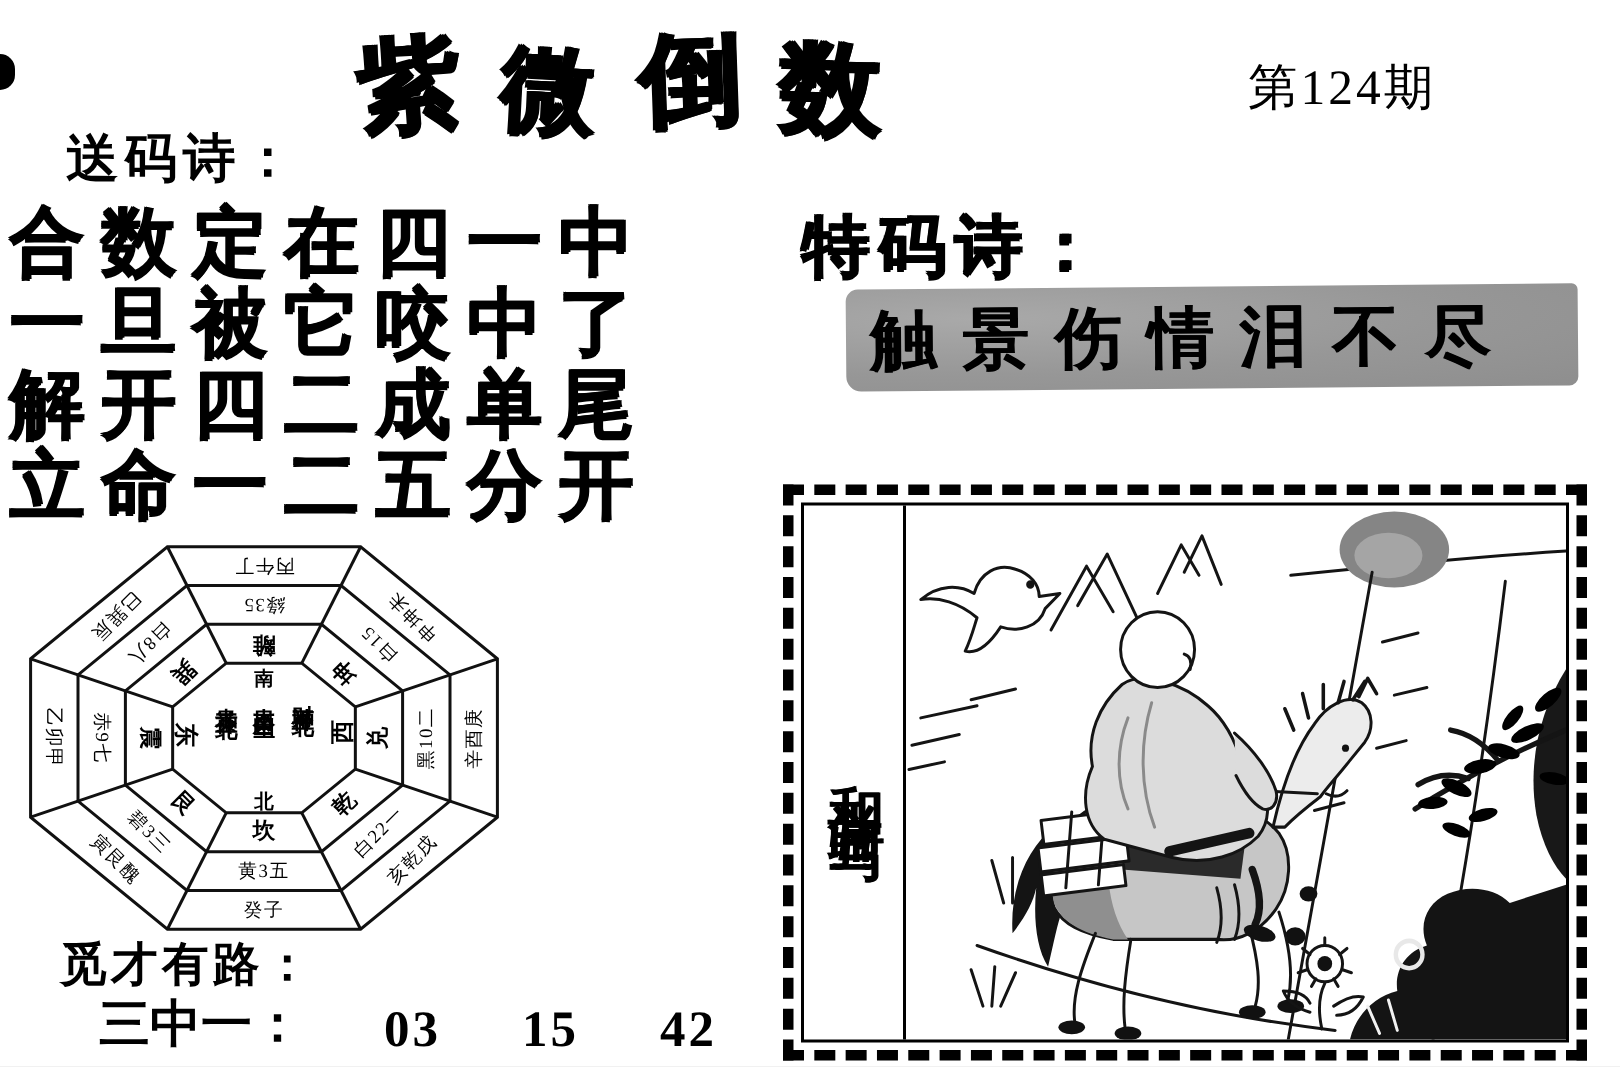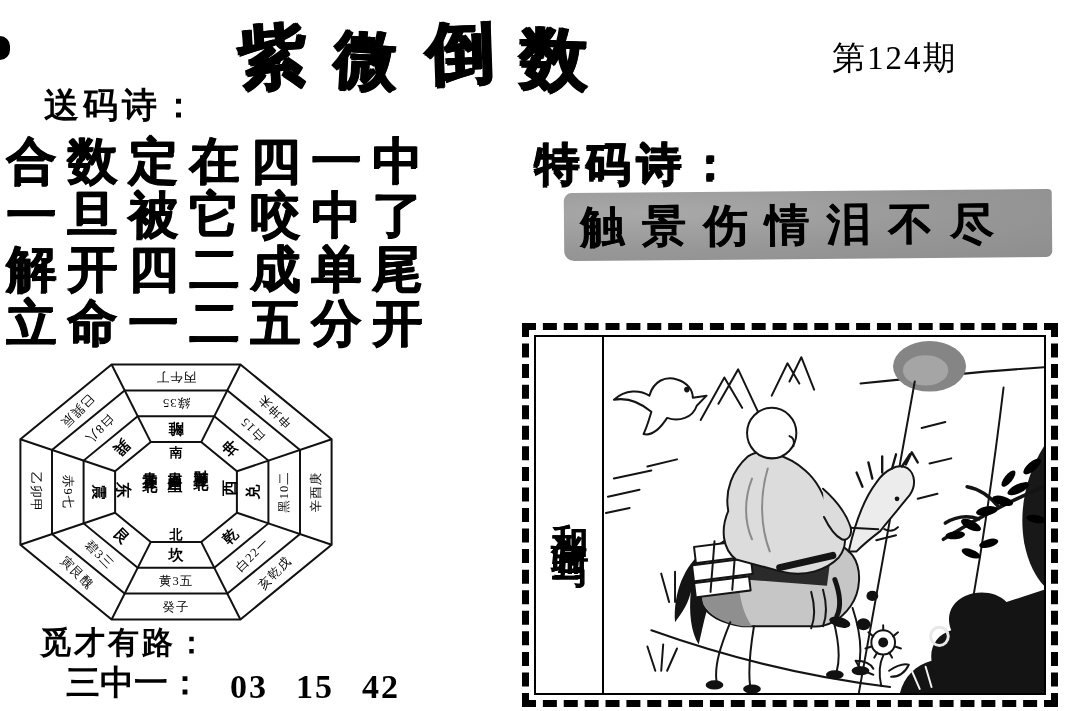--- a/index.html
+++ b/index.html
@@ -24,21 +24,21 @@
     text-shadow:1.6px 0 0 currentColor,0 1.6px 0 currentColor;text-align:right;}
   .hl-box{left:564px;top:191px;width:488px;height:68px;border-radius:8px 4px 6px 10px;
     background:radial-gradient(ellipse at 18% 30%,#a9a9a9,#979797 55%,#8e8e8e);
     display:flex;align-items:center;transform:rotate(-.5deg);}
   .hl-box span{font-size:44px;font-weight:700;letter-spacing:.40em;padding-left:16px;white-space:nowrap;
     text-shadow:.8px 0 0 currentColor;}
   .note{left:540px;top:285px;font-size:15px;letter-spacing:1.5px;font-weight:600;}
   
   .find{left:40px;top:622px;font-size:31px;font-weight:700;letter-spacing:3px;display:flex;gap:44px;white-space:nowrap;}
   .pick{left:66px;top:660px;font-size:34px;font-weight:600;display:flex;gap:28px;align-items:flex-end;}
-  .pick .num{letter-spacing:2px;}
+  .pick .num{letter-spacing:2px;margin-left:26px;}
   .edge-mark{left:0;top:36px;width:10px;height:24px;background:#000;border-radius:0 10px 10px 0;}
   
   .bagua{left:10px;top:360px;width:332px;height:272px;}
   .bagua svg{position:absolute;left:0;top:0;}
   .bagua text{fill:#000;text-anchor:middle;dominant-baseline:central;
     font-family:"Liberation Serif","DejaVu Serif",serif;}
   .bagua .ot{font-size:12.5px;letter-spacing:1px;}
   .bagua .it{font-size:15px;font-weight:700;}
   .bagua .ct{font-size:13px;font-weight:700;}
   .vcol{position:absolute;writing-mode:vertical-rl;text-orientation:upright;

